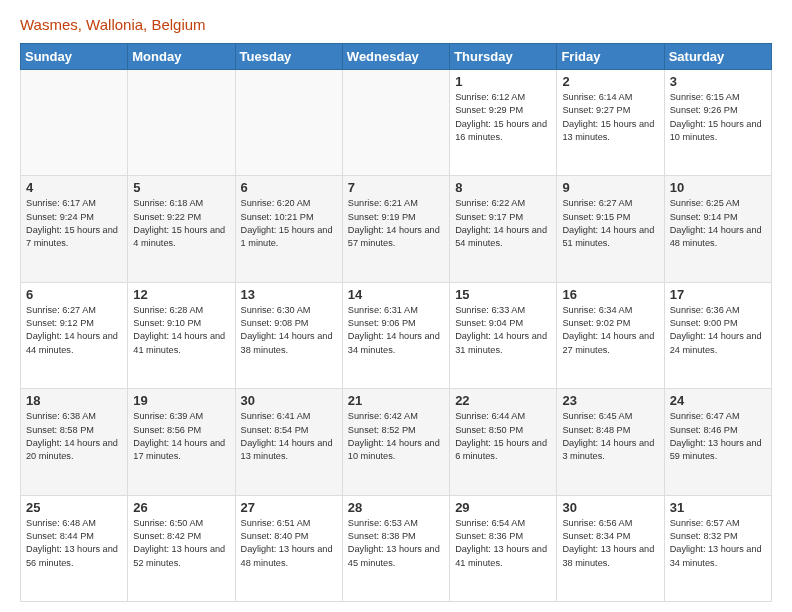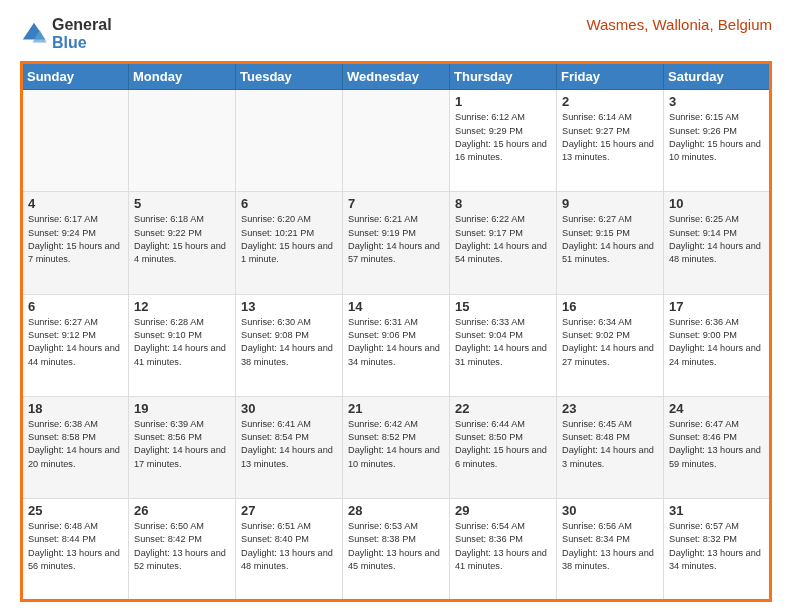--- a/index.html
+++ b/index.html
@@ -55,21 +55,21 @@
       font-weight: normal;
       color: #333;
       line-height: 1.1;
     }
     .subtitle {
       font-size: 15px;
       color: #c2410c;
     }
     .calendar {
       flex: 1;
-      border: 3px solid #f97316;
+      border: 1px solid #f97316;
       border-collapse: collapse;
       width: 100%;
       table-layout: fixed;
     }
     .calendar th {
       background-color: #3a7fc1;
       color: #fff;
       font-size: 13px;
       font-weight: bold;
       padding: 5px 4px;
@@ -105,30 +105,20 @@
       font-size: 9.2px;
       line-height: 1.45;
       color: #333;
     }
   </style>
 </head>
 <body>
 
 <div class="page">
   <div class="header">
-    <div class="logo">
-      <svg class="logo-icon" viewBox="0 0 40 40">
-        <polygon points="20,4 36,28 4,28" fill="#3a7fc1"></polygon>
-        <polygon points="28,14 38,32 18,32" fill="#5a9fd4" opacity="0.7"></polygon>
-      </svg>
-      <div class="logo-text">
-        <span class="logo-general">General</span>
-        <span class="logo-blue">Blue</span>
-      </div>
-    </div>
     <div class="title-block">
       <div class="subtitle">Wasmes, Wallonia, Belgium</div>
     </div>
   </div>
 
   <table class="calendar">
     <thead>
       <tr>
         <th>Sunday</th>
         <th>Monday</th>

